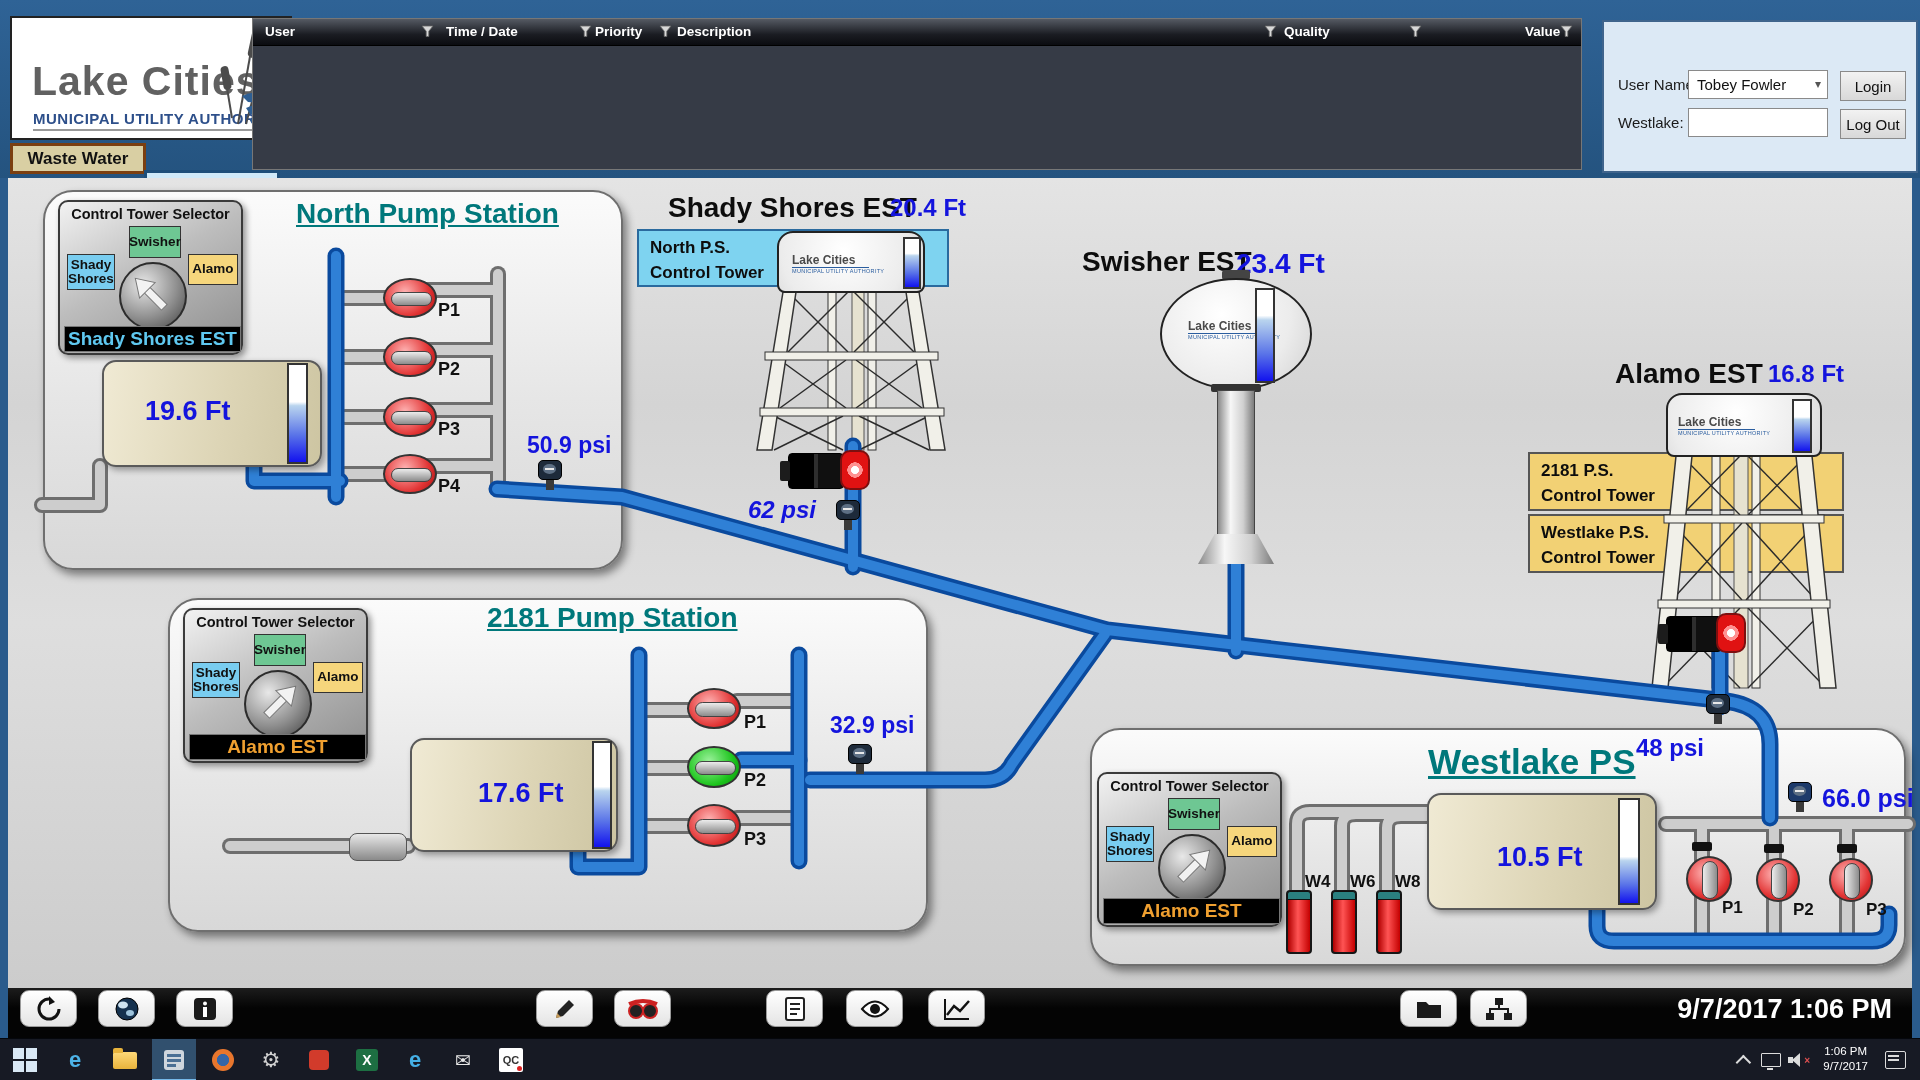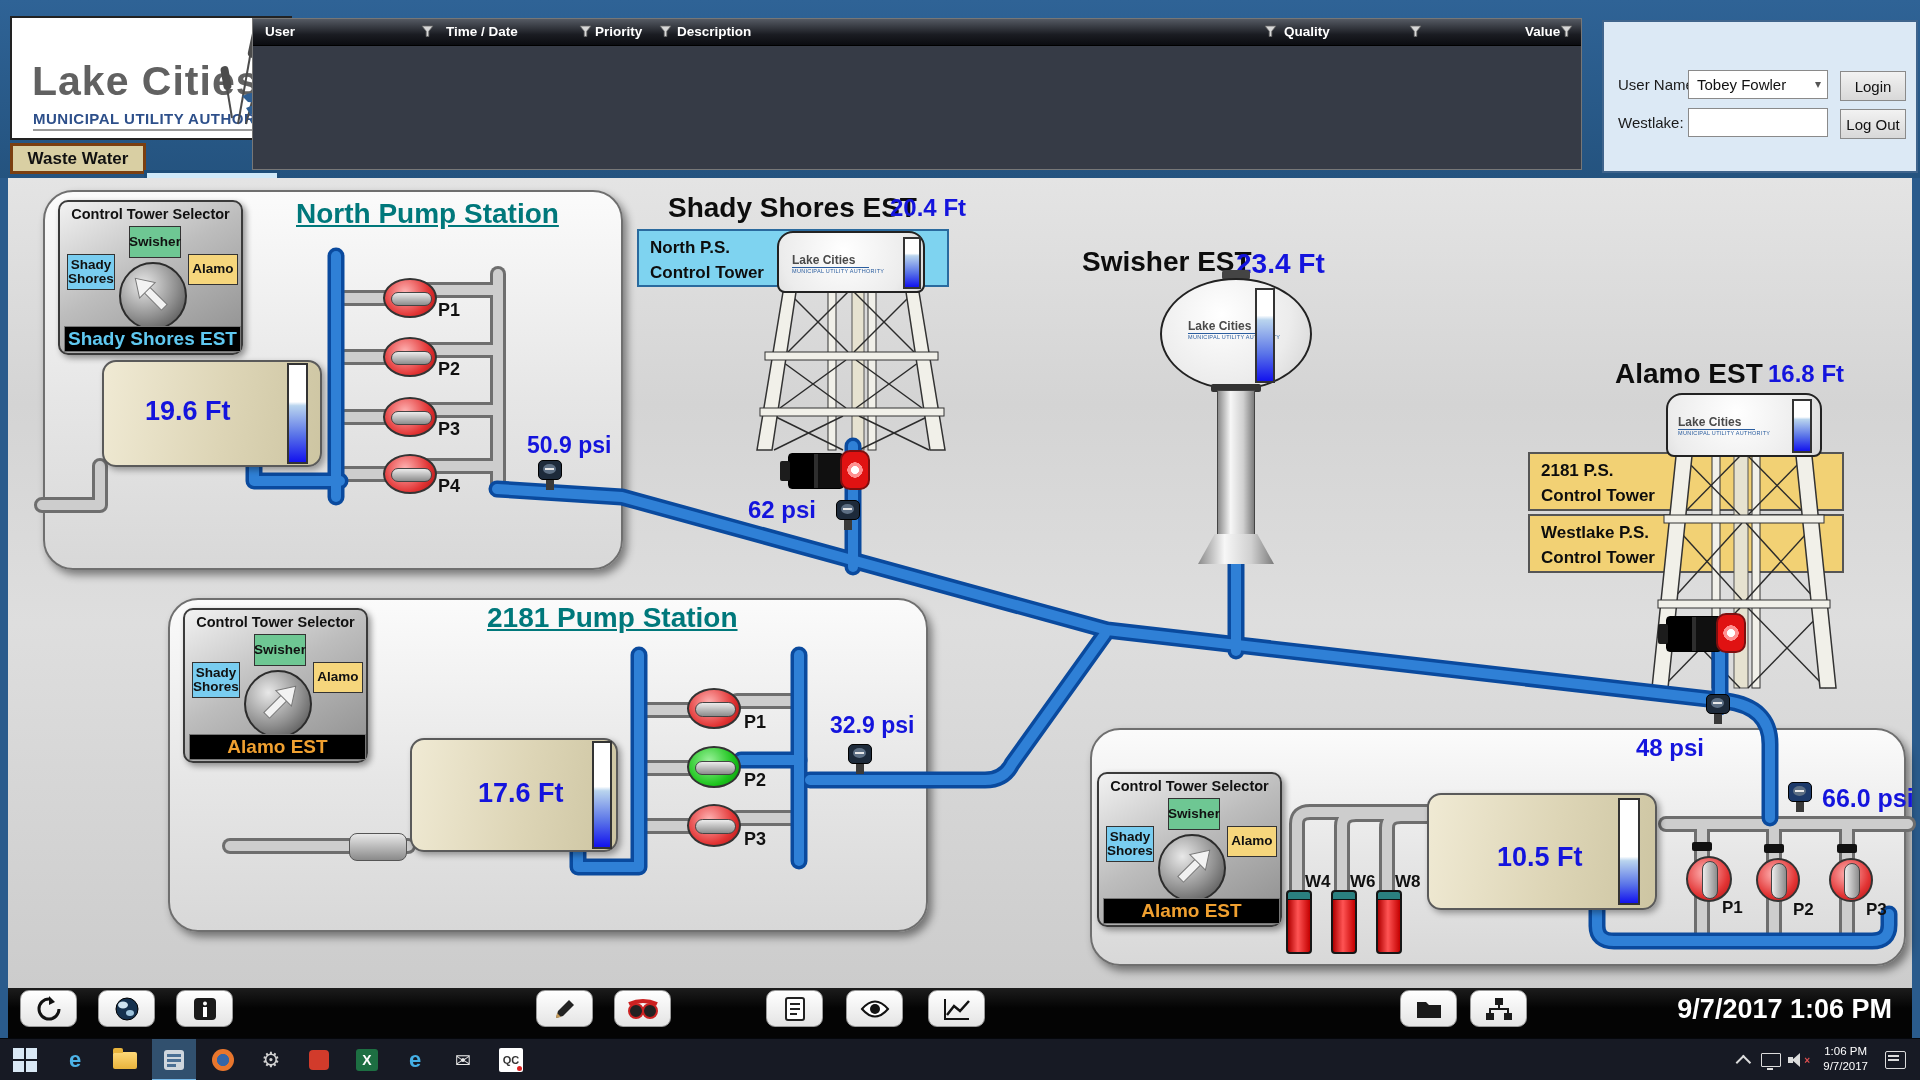--- a/index.html
+++ b/index.html
@@ -436,21 +436,21 @@
   <div class="blk-title" style="left:668px;top:192px;font-size:28px;">Shady Shores EST</div>
   <div class="blue-val" style="left:890px;top:194px;font-size:24px;">20.4 Ft</div>
   <div class="abs" style="left:777px;top:231px;width:148px;height:62px;background:radial-gradient(circle at 45% 30%,#ffffff,#ececec 70%,#d8d8d8);border:2px solid #222;border-radius:16px 16px 8px 8px;box-sizing:border-box;"></div>
   <div class="mini-logo" style="left:792px;top:250px;">
     <div class="ml-t">Lake Cities</div>
     <div class="ml-s">MUNICIPAL UTILITY AUTHORITY</div>
   </div>
   <div class="gauge" style="left:903px;top:237px;width:18px;height:52px;background:linear-gradient(180deg,#ffffff 0 30%,#b9d4ee 35%,#5a74e8 70%,#1212ee 100%);"></div>
   <div class="valve-act" style="left:788px;top:453px;width:54px;height:34px;"></div>
   <div class="valve-red" style="left:840px;top:450px;width:30px;height:40px;"></div>
-  <div class="blue-val" style="left:748px;top:496px;font-size:24px;">62 psi</div>
+  <div class="blue-val" style="left:748px;top:496px;font-size:24px;font-style:italic;">62 psi</div>
   <div class="xmtr" style="left:836px;top:500px;">
       <div class="head"></div>
       <div class="face"></div>
       <div class="stem"></div>
     </div>
 
   <div class="blk-title" style="left:1082px;top:246px;font-size:28px;">Swisher EST</div>
   <div class="blue-val" style="left:1236px;top:248px;font-size:28px;">23.4 Ft</div>
   <div class="abs" style="left:1222px;top:270px;width:28px;height:10px;background:#444;border-radius:3px;"></div>
   <div class="abs" style="left:1160px;top:278px;width:152px;height:112px;border-radius:50%;background:radial-gradient(circle at 40% 32%,#ffffff,#ececec 60%,#cfcfcf);border:2px solid #222;box-sizing:border-box;"></div>
@@ -524,20 +524,21 @@
     </div>
   <div class="pump-lbl" style="left:744px;top:829px;">P3</div>
 
   <div class="blue-val" style="left:830px;top:712px;font-size:23px;">32.9 psi</div>
   <div class="xmtr" style="left:848px;top:744px;">
       <div class="head"></div>
       <div class="face"></div>
       <div class="stem"></div>
     </div>
 
+  <div class="teal-title" style="left:1428px;top:742px;font-size:35px;">Westlake PS</div>
 
   <div class="selector" style="left:1097px;top:772px;">
     <div class="sel-title">Control Tower Selector</div>
     <div class="sel-btn sb-swisher">
         <span>Swisher</span>
       </div>
     <div class="sel-btn sb-shady">
         <span>Shady Shores</span>
       </div>
     <div class="sel-btn sb-alamo">

